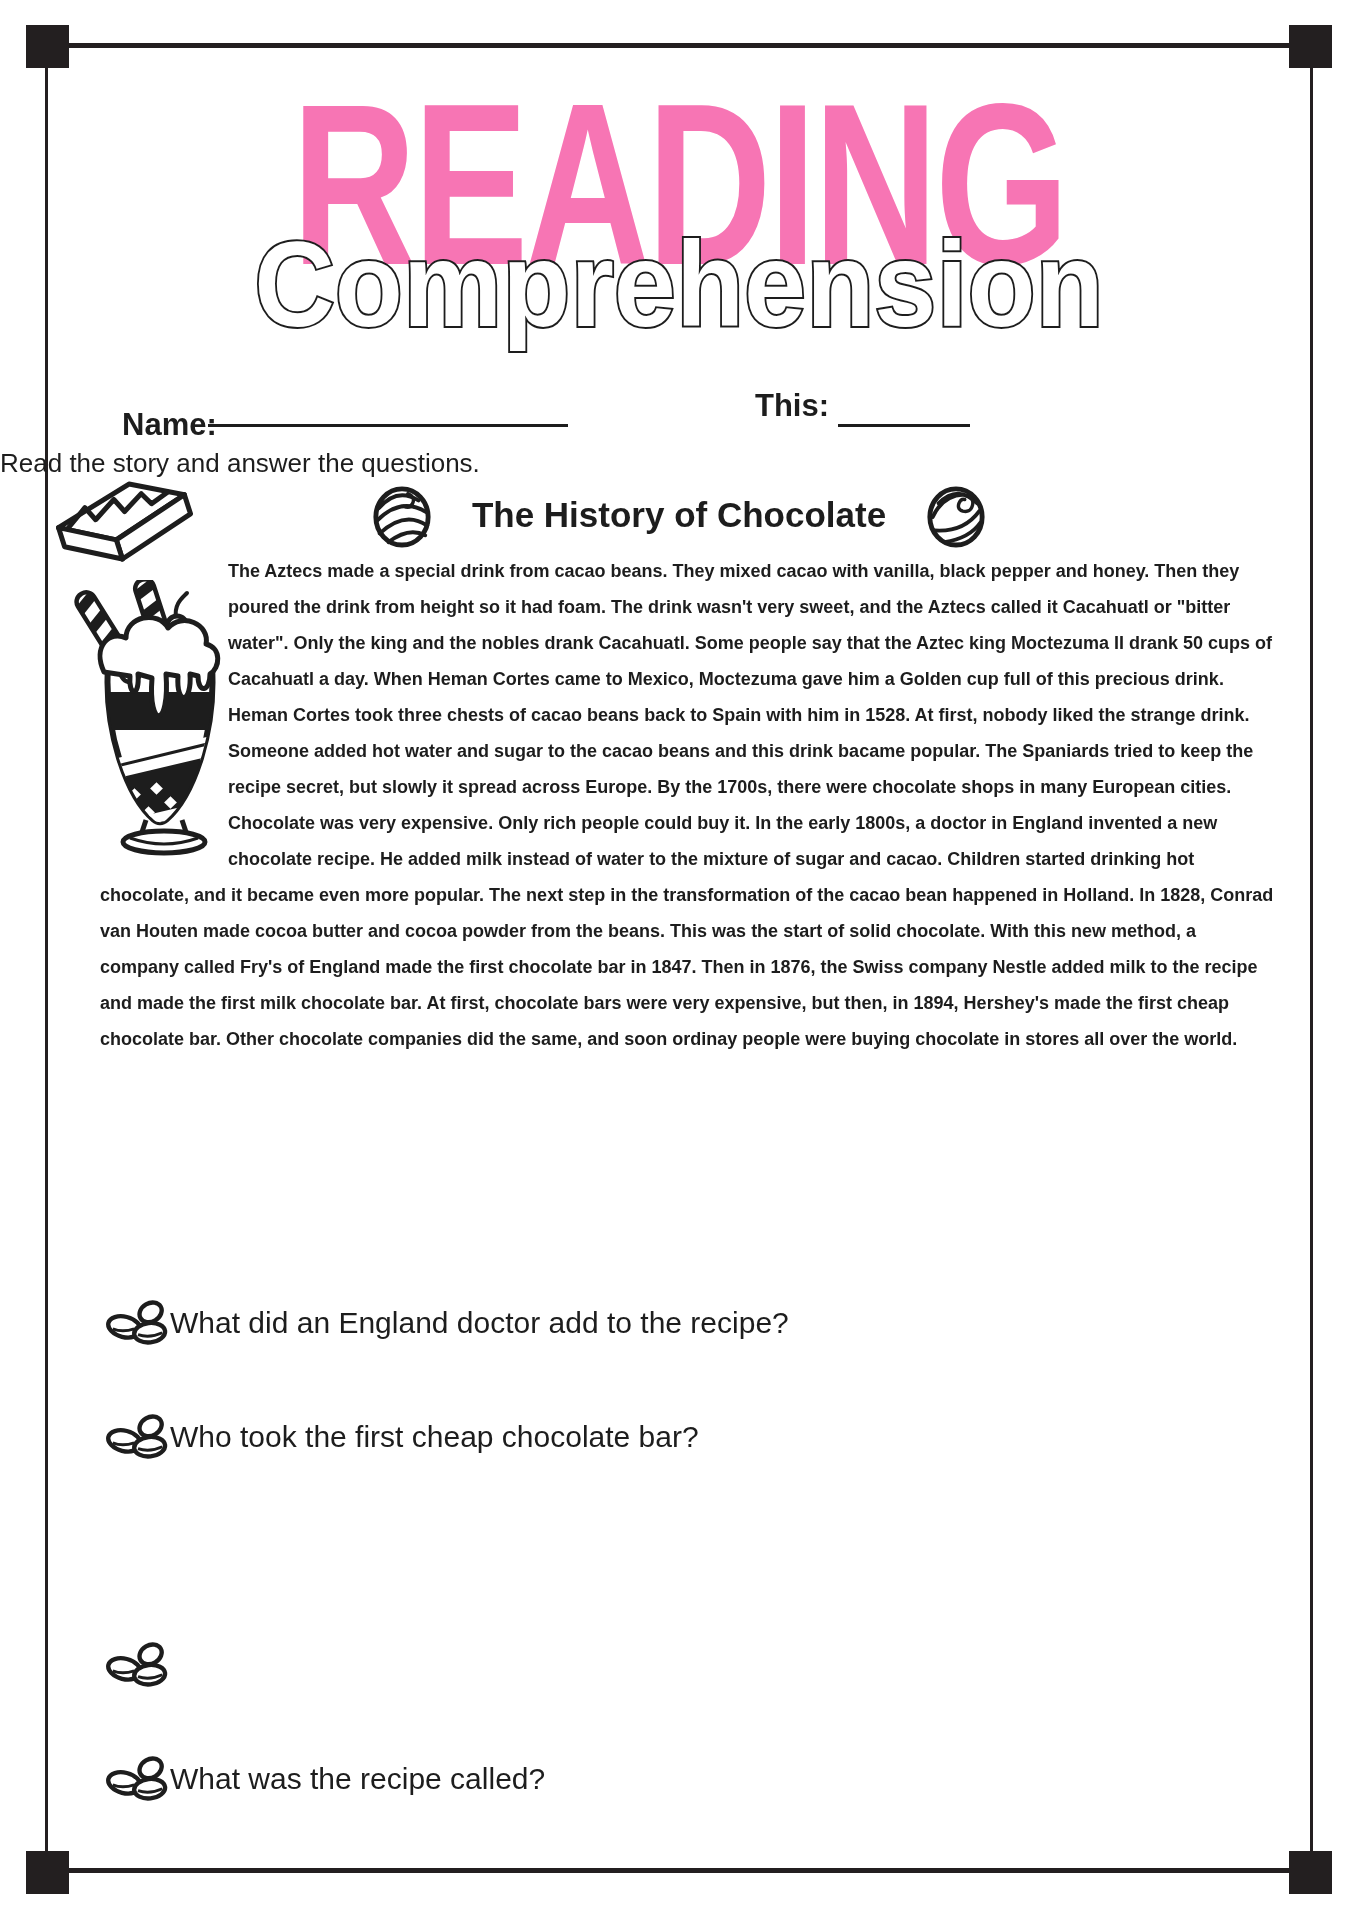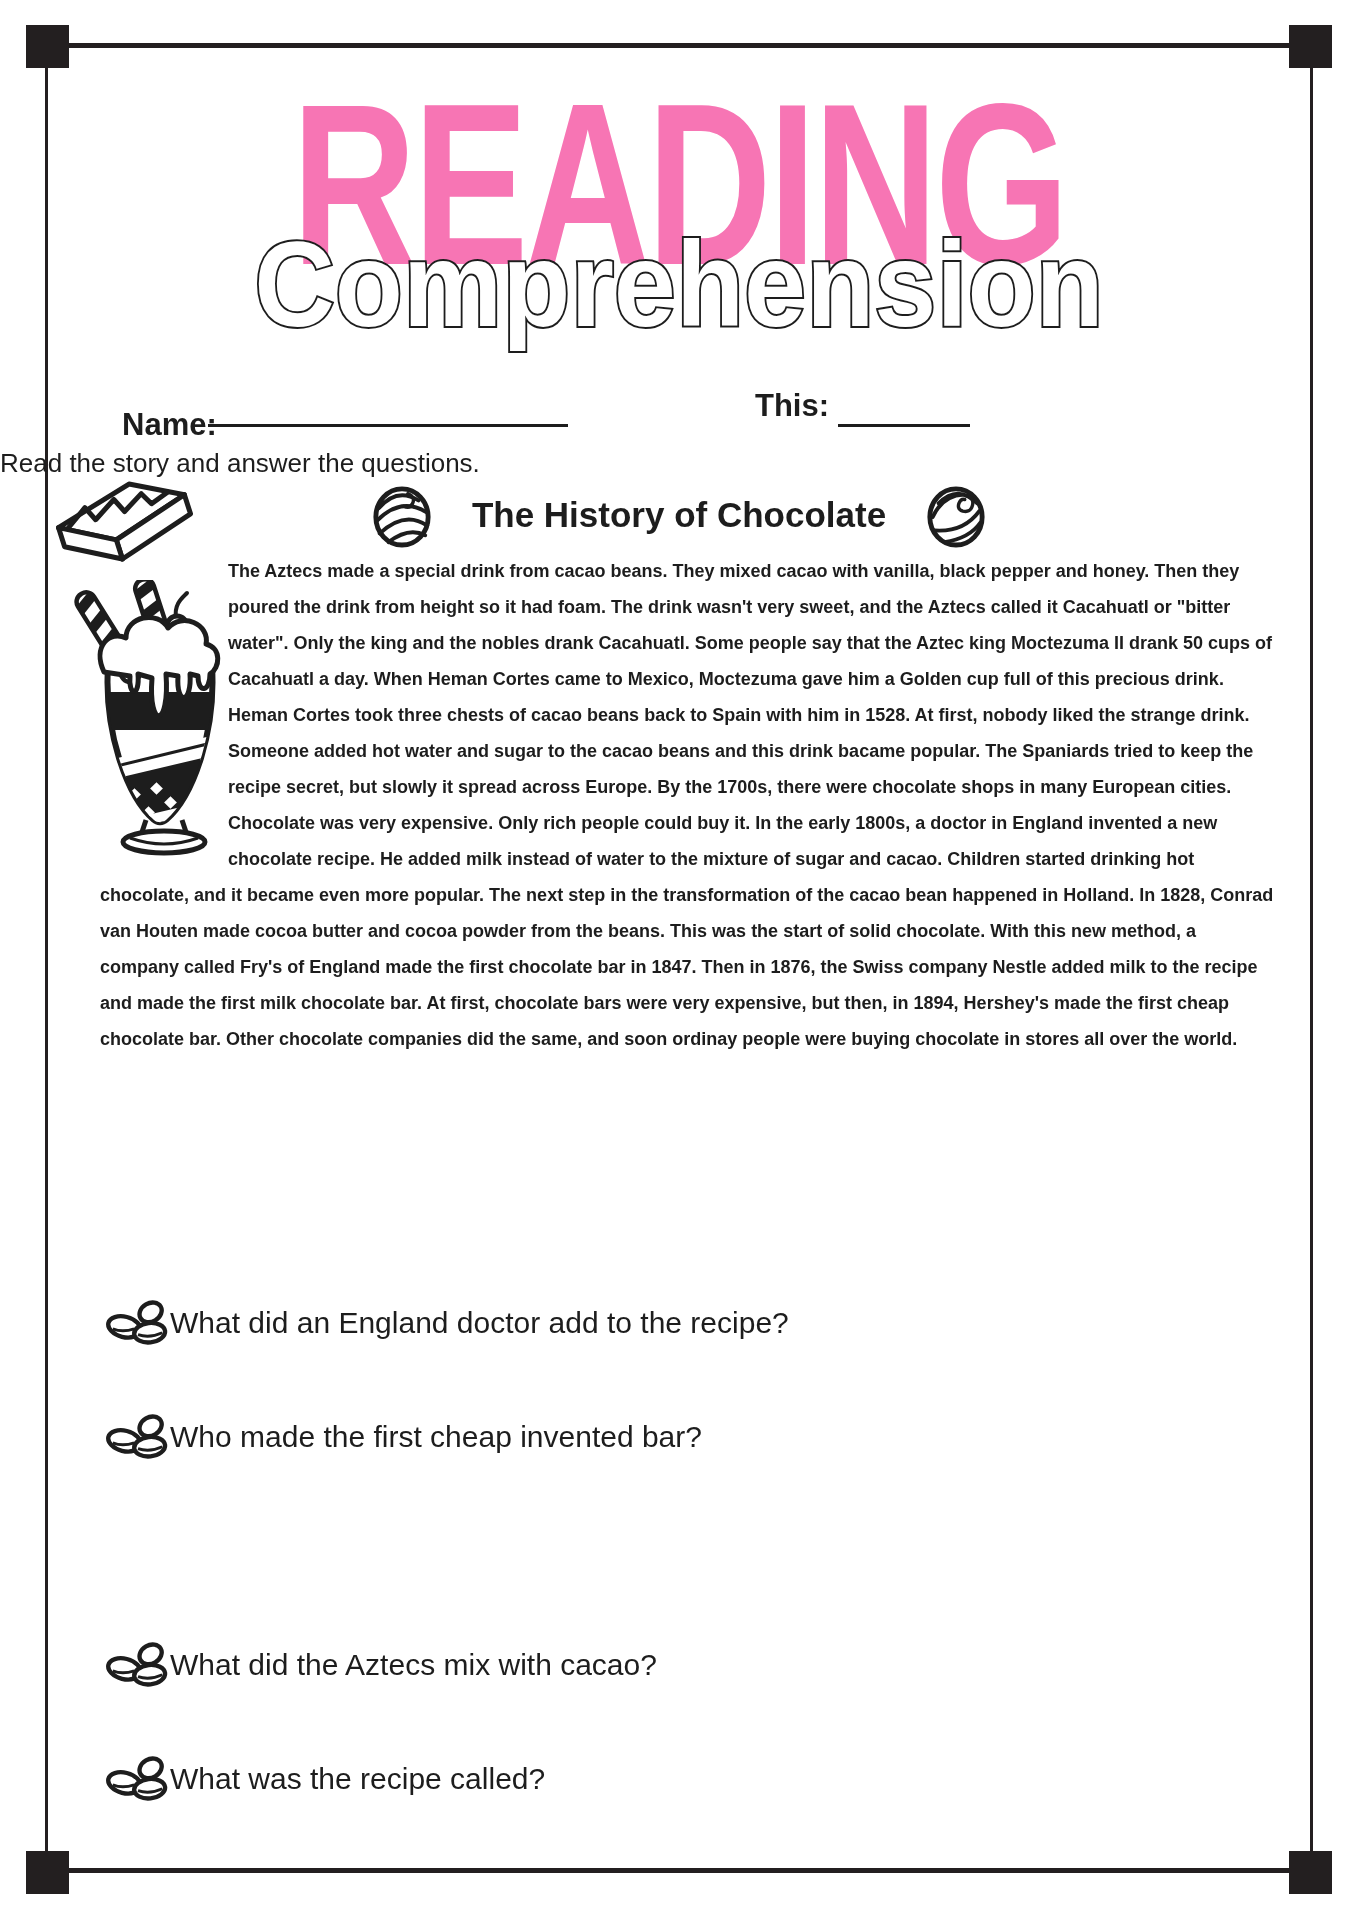--- a/index.html
+++ b/index.html
@@ -240,35 +240,34 @@
   <div class="question-row q2">
     <span class="bean">
       <svg width="64" height="46" viewBox="0 0 66 46" fill="none">
         <ellipse cx="46" cy="12" rx="12" ry="9.5" transform="rotate(-30 46 12)" fill="#fff" stroke="#1d1d1d" stroke-width="4.5"></ellipse>
         <ellipse cx="19" cy="27" rx="17" ry="10.5" transform="rotate(14 19 27)" fill="#fff" stroke="#1d1d1d" stroke-width="4.5"></ellipse>
         <path d="M7 29 Q17 33 29 29" stroke="#1d1d1d" stroke-width="3" fill="none"></path>
         <ellipse cx="45" cy="33" rx="16" ry="10" transform="rotate(-6 45 33)" fill="#fff" stroke="#1d1d1d" stroke-width="4.5"></ellipse>
         <path d="M33 35 Q45 39 58 33" stroke="#1d1d1d" stroke-width="3" fill="none"></path>
       </svg>
     </span>
-    <span class="question-text">Who made the first cheap invented bar?</span>
+    <span class="question-text">Who took the first cheap chocolate bar?</span>
   </div>
 
 
   <div class="question-row q4">
     <span class="bean">
       <svg width="64" height="46" viewBox="0 0 66 46" fill="none">
         <ellipse cx="46" cy="12" rx="12" ry="9.5" transform="rotate(-30 46 12)" fill="#fff" stroke="#1d1d1d" stroke-width="4.5"></ellipse>
         <ellipse cx="19" cy="27" rx="17" ry="10.5" transform="rotate(14 19 27)" fill="#fff" stroke="#1d1d1d" stroke-width="4.5"></ellipse>
         <path d="M7 29 Q17 33 29 29" stroke="#1d1d1d" stroke-width="3" fill="none"></path>
         <ellipse cx="45" cy="33" rx="16" ry="10" transform="rotate(-6 45 33)" fill="#fff" stroke="#1d1d1d" stroke-width="4.5"></ellipse>
         <path d="M33 35 Q45 39 58 33" stroke="#1d1d1d" stroke-width="3" fill="none"></path>
       </svg>
     </span>
-    <span class="question-text">What did the Aztecs mix with cacao?</span>
   </div>
 
   <div class="question-row q5">
     <span class="bean">
       <svg width="64" height="46" viewBox="0 0 66 46" fill="none">
         <ellipse cx="46" cy="12" rx="12" ry="9.5" transform="rotate(-30 46 12)" fill="#fff" stroke="#1d1d1d" stroke-width="4.5"></ellipse>
         <ellipse cx="19" cy="27" rx="17" ry="10.5" transform="rotate(14 19 27)" fill="#fff" stroke="#1d1d1d" stroke-width="4.5"></ellipse>
         <path d="M7 29 Q17 33 29 29" stroke="#1d1d1d" stroke-width="3" fill="none"></path>
         <ellipse cx="45" cy="33" rx="16" ry="10" transform="rotate(-6 45 33)" fill="#fff" stroke="#1d1d1d" stroke-width="4.5"></ellipse>
         <path d="M33 35 Q45 39 58 33" stroke="#1d1d1d" stroke-width="3" fill="none"></path>

